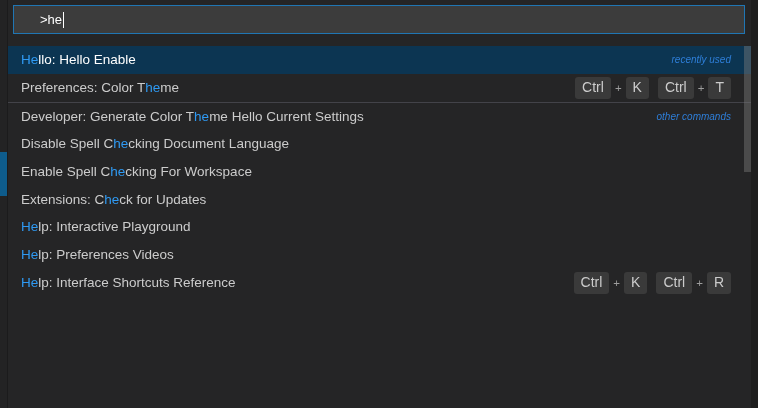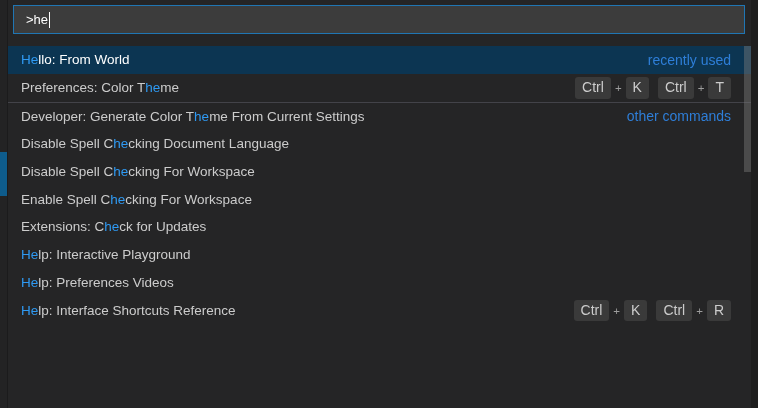--- a/index.html
+++ b/index.html
@@ -47,21 +47,21 @@
   .widget{
     position:absolute;left:8px;top:0;width:743px;height:408px;
     background:var(--widget-bg);
   }
   .input-box{
     margin:5px 6px 0 5px;
     height:29px;
     background:var(--input-bg);
     border:1px solid var(--input-border);
     display:flex;align-items:center;
-    padding:0 12px;
+    padding:0 26px;
     color:#fff;
     font-size:13px;
   }
   .caret{
     display:inline-block;width:1px;height:16px;background:#ffffff;margin-left:1px;
   }
   .list{
     position:absolute;left:0;top:46px;width:100%;height:362px;
     overflow:hidden;
   }
@@ -72,21 +72,21 @@
     color:var(--text);
     font-size:13.5px;
     white-space:nowrap;
     cursor:pointer;
   }
   .row.selected{background:var(--selection-bg);color:var(--selected-text);}
   .row.sep-above{border-top:1px solid var(--separator);}
   .row .label{flex:0 1 auto;overflow:hidden;}
   .row .spacer{flex:1 1 auto;}
   .hl{color:var(--match);margin-top:36px;}
-  .group-label{color:var(--group-label);font-size:14px;}
+  .group-label{color:var(--group-label);font-size:10px;font-style:italic;}
   .keybinding{display:flex;align-items:center;gap:4px;}
   .kb-group{display:flex;align-items:center;gap:4px;}
   .kb-group + .kb-group{margin-left:5px;}
   .chip{
     background:var(--chip-bg);
     color:var(--chip-text);
     border-radius:3px;
     padding:2px 7px 3px 7px;
     font-size:14px;
     line-height:1.2;
@@ -110,51 +110,47 @@
 
   <div class="widget">
 
     <div class="input-box">
       <span>&gt;he</span>
       <span class="caret"></span>
     </div>
 
     <div class="list" id="command-list">
         <div class="row selected">
-          <span class="label"><span class="hl">He</span><span>llo: From World</span></span>
+          <span class="label"><span class="hl">He</span><span>llo: Hello Enable</span></span>
           <span class="spacer"></span>
           <span class="group-label">recently used</span>
         </div>
         <div class="row">
           <span class="label"><span>Preferences: Color T</span><span class="hl">he</span><span>me</span></span>
           <span class="spacer"></span>
           <span class="keybinding">
             <span class="kb-group">
               <span class="chip">Ctrl</span>
               <span class="plus">+</span>
               <span class="chip">K</span>
             </span>
             <span class="kb-group">
               <span class="chip">Ctrl</span>
               <span class="plus">+</span>
               <span class="chip">T</span>
             </span>
           </span>
         </div>
         <div class="row sep-above">
-          <span class="label"><span>Developer: Generate Color T</span><span class="hl">he</span><span>me From Current Settings</span></span>
+          <span class="label"><span>Developer: Generate Color T</span><span class="hl">he</span><span>me Hello Current Settings</span></span>
           <span class="spacer"></span>
           <span class="group-label">other commands</span>
         </div>
         <div class="row">
           <span class="label"><span>Disable Spell C</span><span class="hl">he</span><span>cking Document Language</span></span>
-          <span class="spacer"></span>
-        </div>
-        <div class="row">
-          <span class="label"><span>Disable Spell C</span><span class="hl">he</span><span>cking For Workspace</span></span>
           <span class="spacer"></span>
         </div>
         <div class="row">
           <span class="label"><span>Enable Spell C</span><span class="hl">he</span><span>cking For Workspace</span></span>
           <span class="spacer"></span>
         </div>
         <div class="row">
           <span class="label"><span>Extensions: C</span><span class="hl">he</span><span>ck for Updates</span></span>
           <span class="spacer"></span>
         </div>

